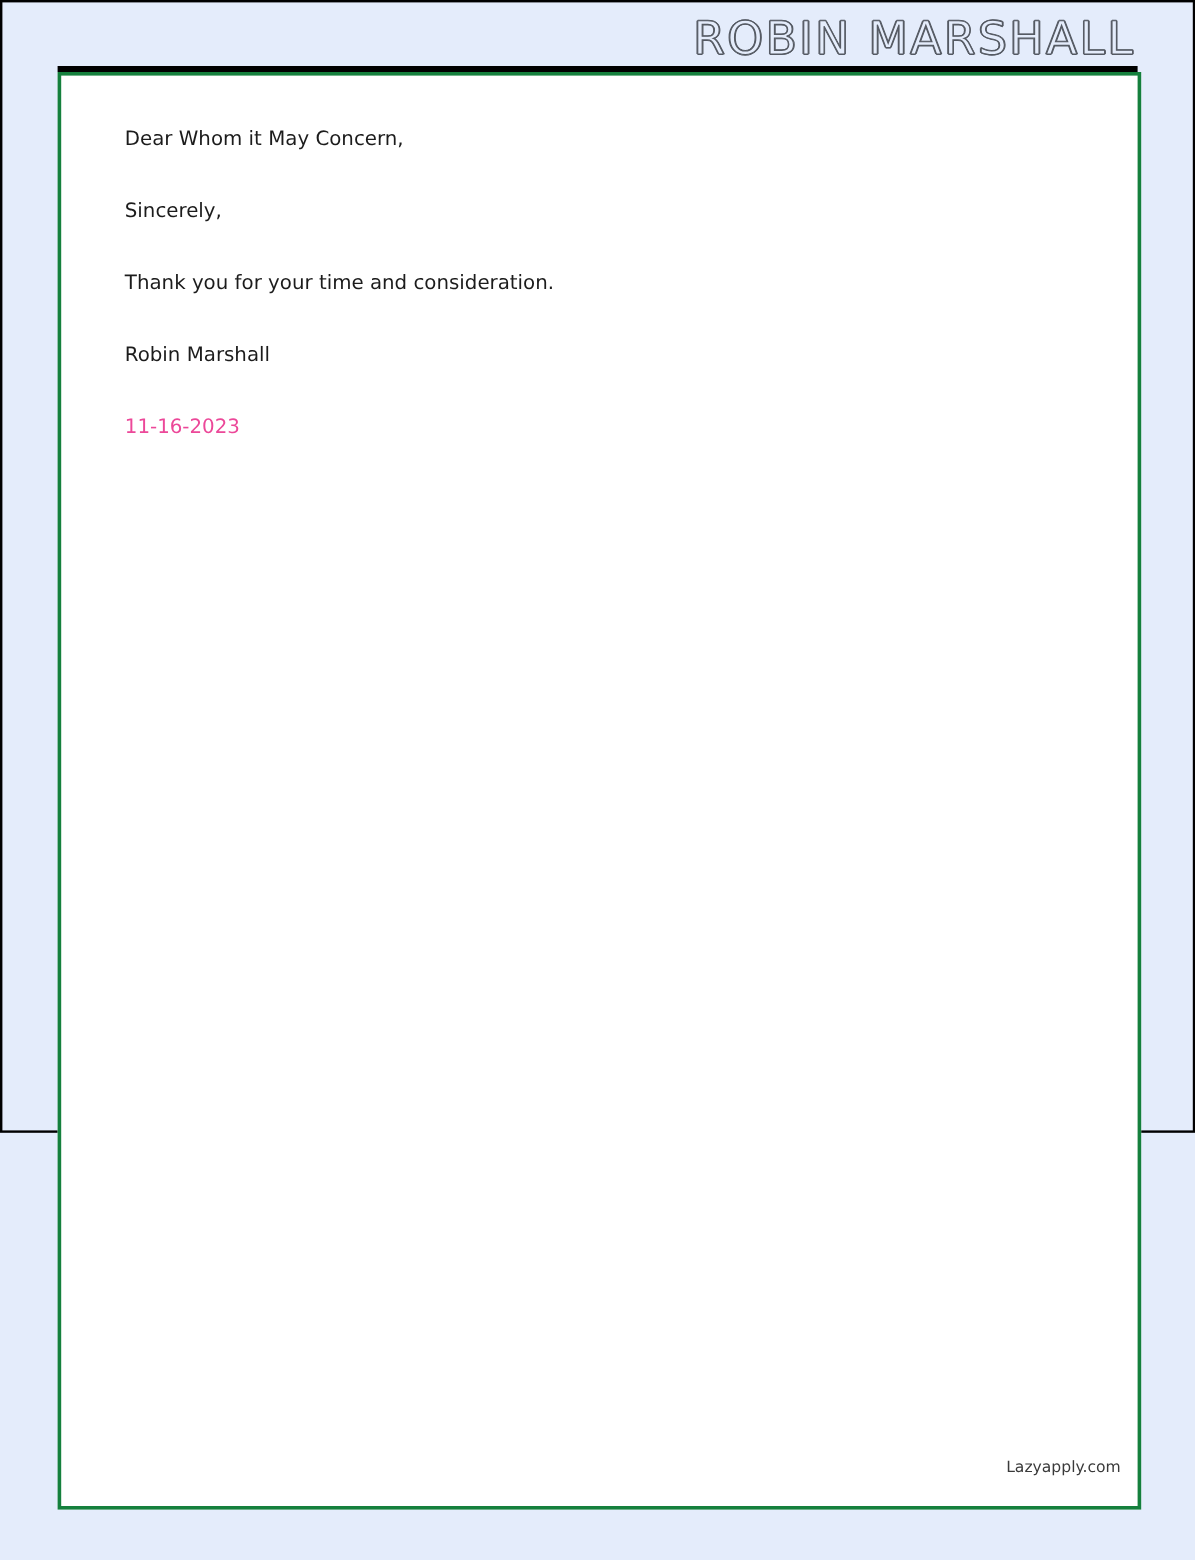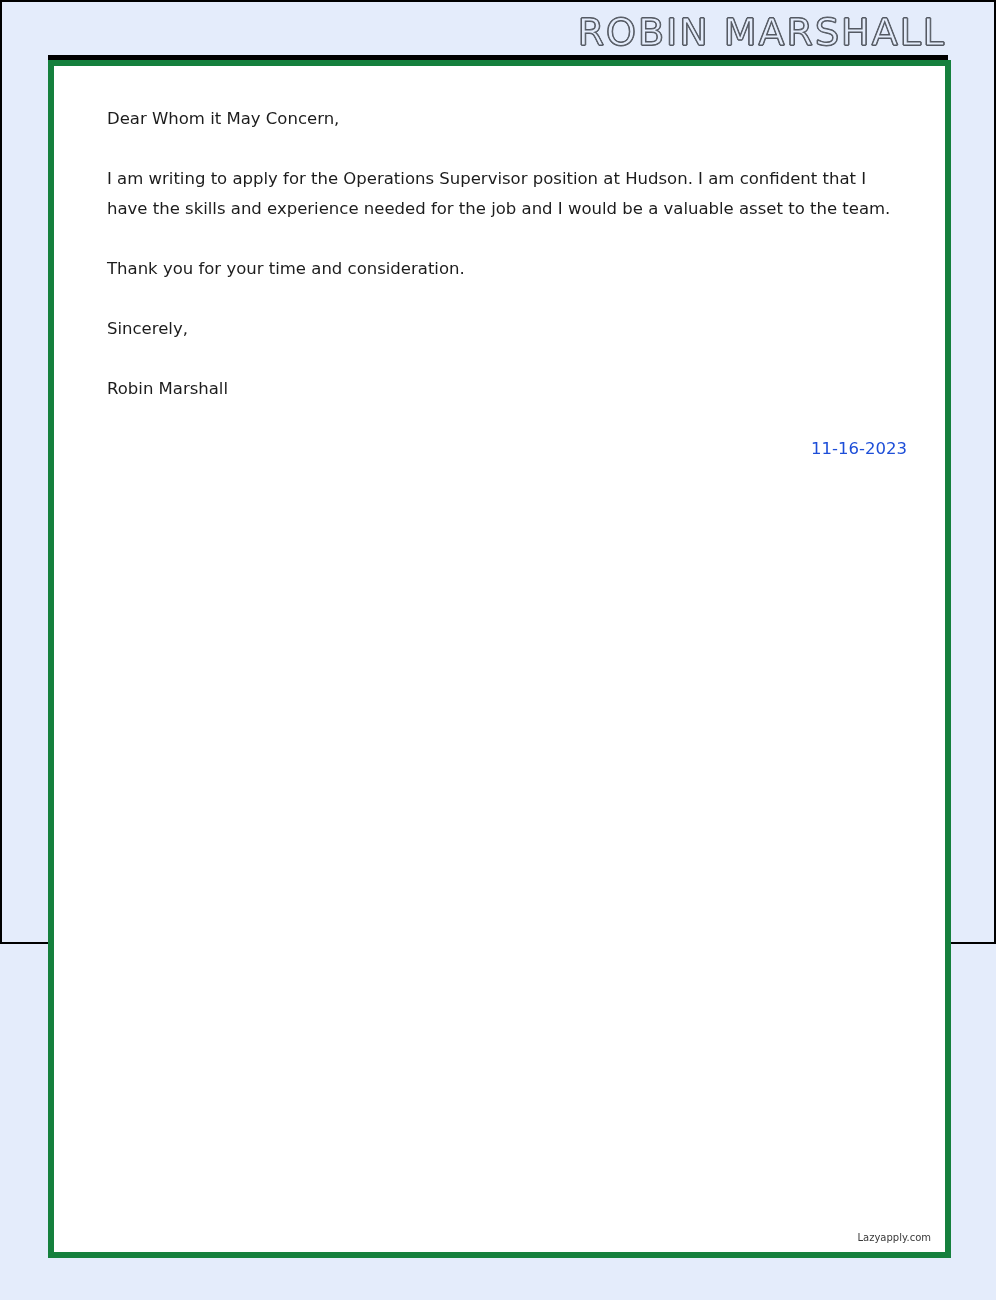--- a/index.html
+++ b/index.html
@@ -56,67 +56,65 @@
     height: 5px;
     background: #000000;
   }
   .sheet {
     position: absolute;
     left: 46px;
     top: 58px;
     width: 903px;
     height: 1198px;
     background: #ffffff;
-    border: 6px solid #15803d;
+    border: 3px solid #15803d;
     box-sizing: border-box;
     padding-left: 14px;
   }
   .letter {
     position: absolute;
     left: 53px;
     top: 38px;
     width: 800px;
     color: #1c1c1c;
     font-size: 16.5px;
     line-height: 30px;
   }
   .letter p {
     margin: 0 0 30px 0;
   }
   .date {
-    color: #1d4ed8;
+    color: #ec4899;
     margin: 0;
-    text-align: right;
   }
   .footer {
     position: absolute;
     right: 14px;
-    bottom: 9px;
-    font-size: 10px;
+    bottom: 24px;
+    font-size: 13px;
     color: #3a3a3a;
   }
 </style>
 </head>
 <body>
 
 <div class="page">
 
   <div class="header">
     <div class="header-name">ROBIN MARSHALL</div>
   </div>
 
   <div class="rule"></div>
 
   <div class="sheet">
 
     <div class="letter">
       <p>Dear Whom it May Concern,</p>
-      <p>I am writing to apply for the Operations Supervisor position at Hudson. I am confident that I have the skills and experience needed for the job and I would be a valuable asset to the team.</p>
+      <p>Sincerely,</p>
       <p>Thank you for your time and consideration.</p>
-      <p>Sincerely,</p>
       <p>Robin Marshall</p>
       <p class="date">11-16-2023</p>
     </div>
 
     <div class="footer">Lazyapply.com</div>
 
   </div>
 
 </div>
 

